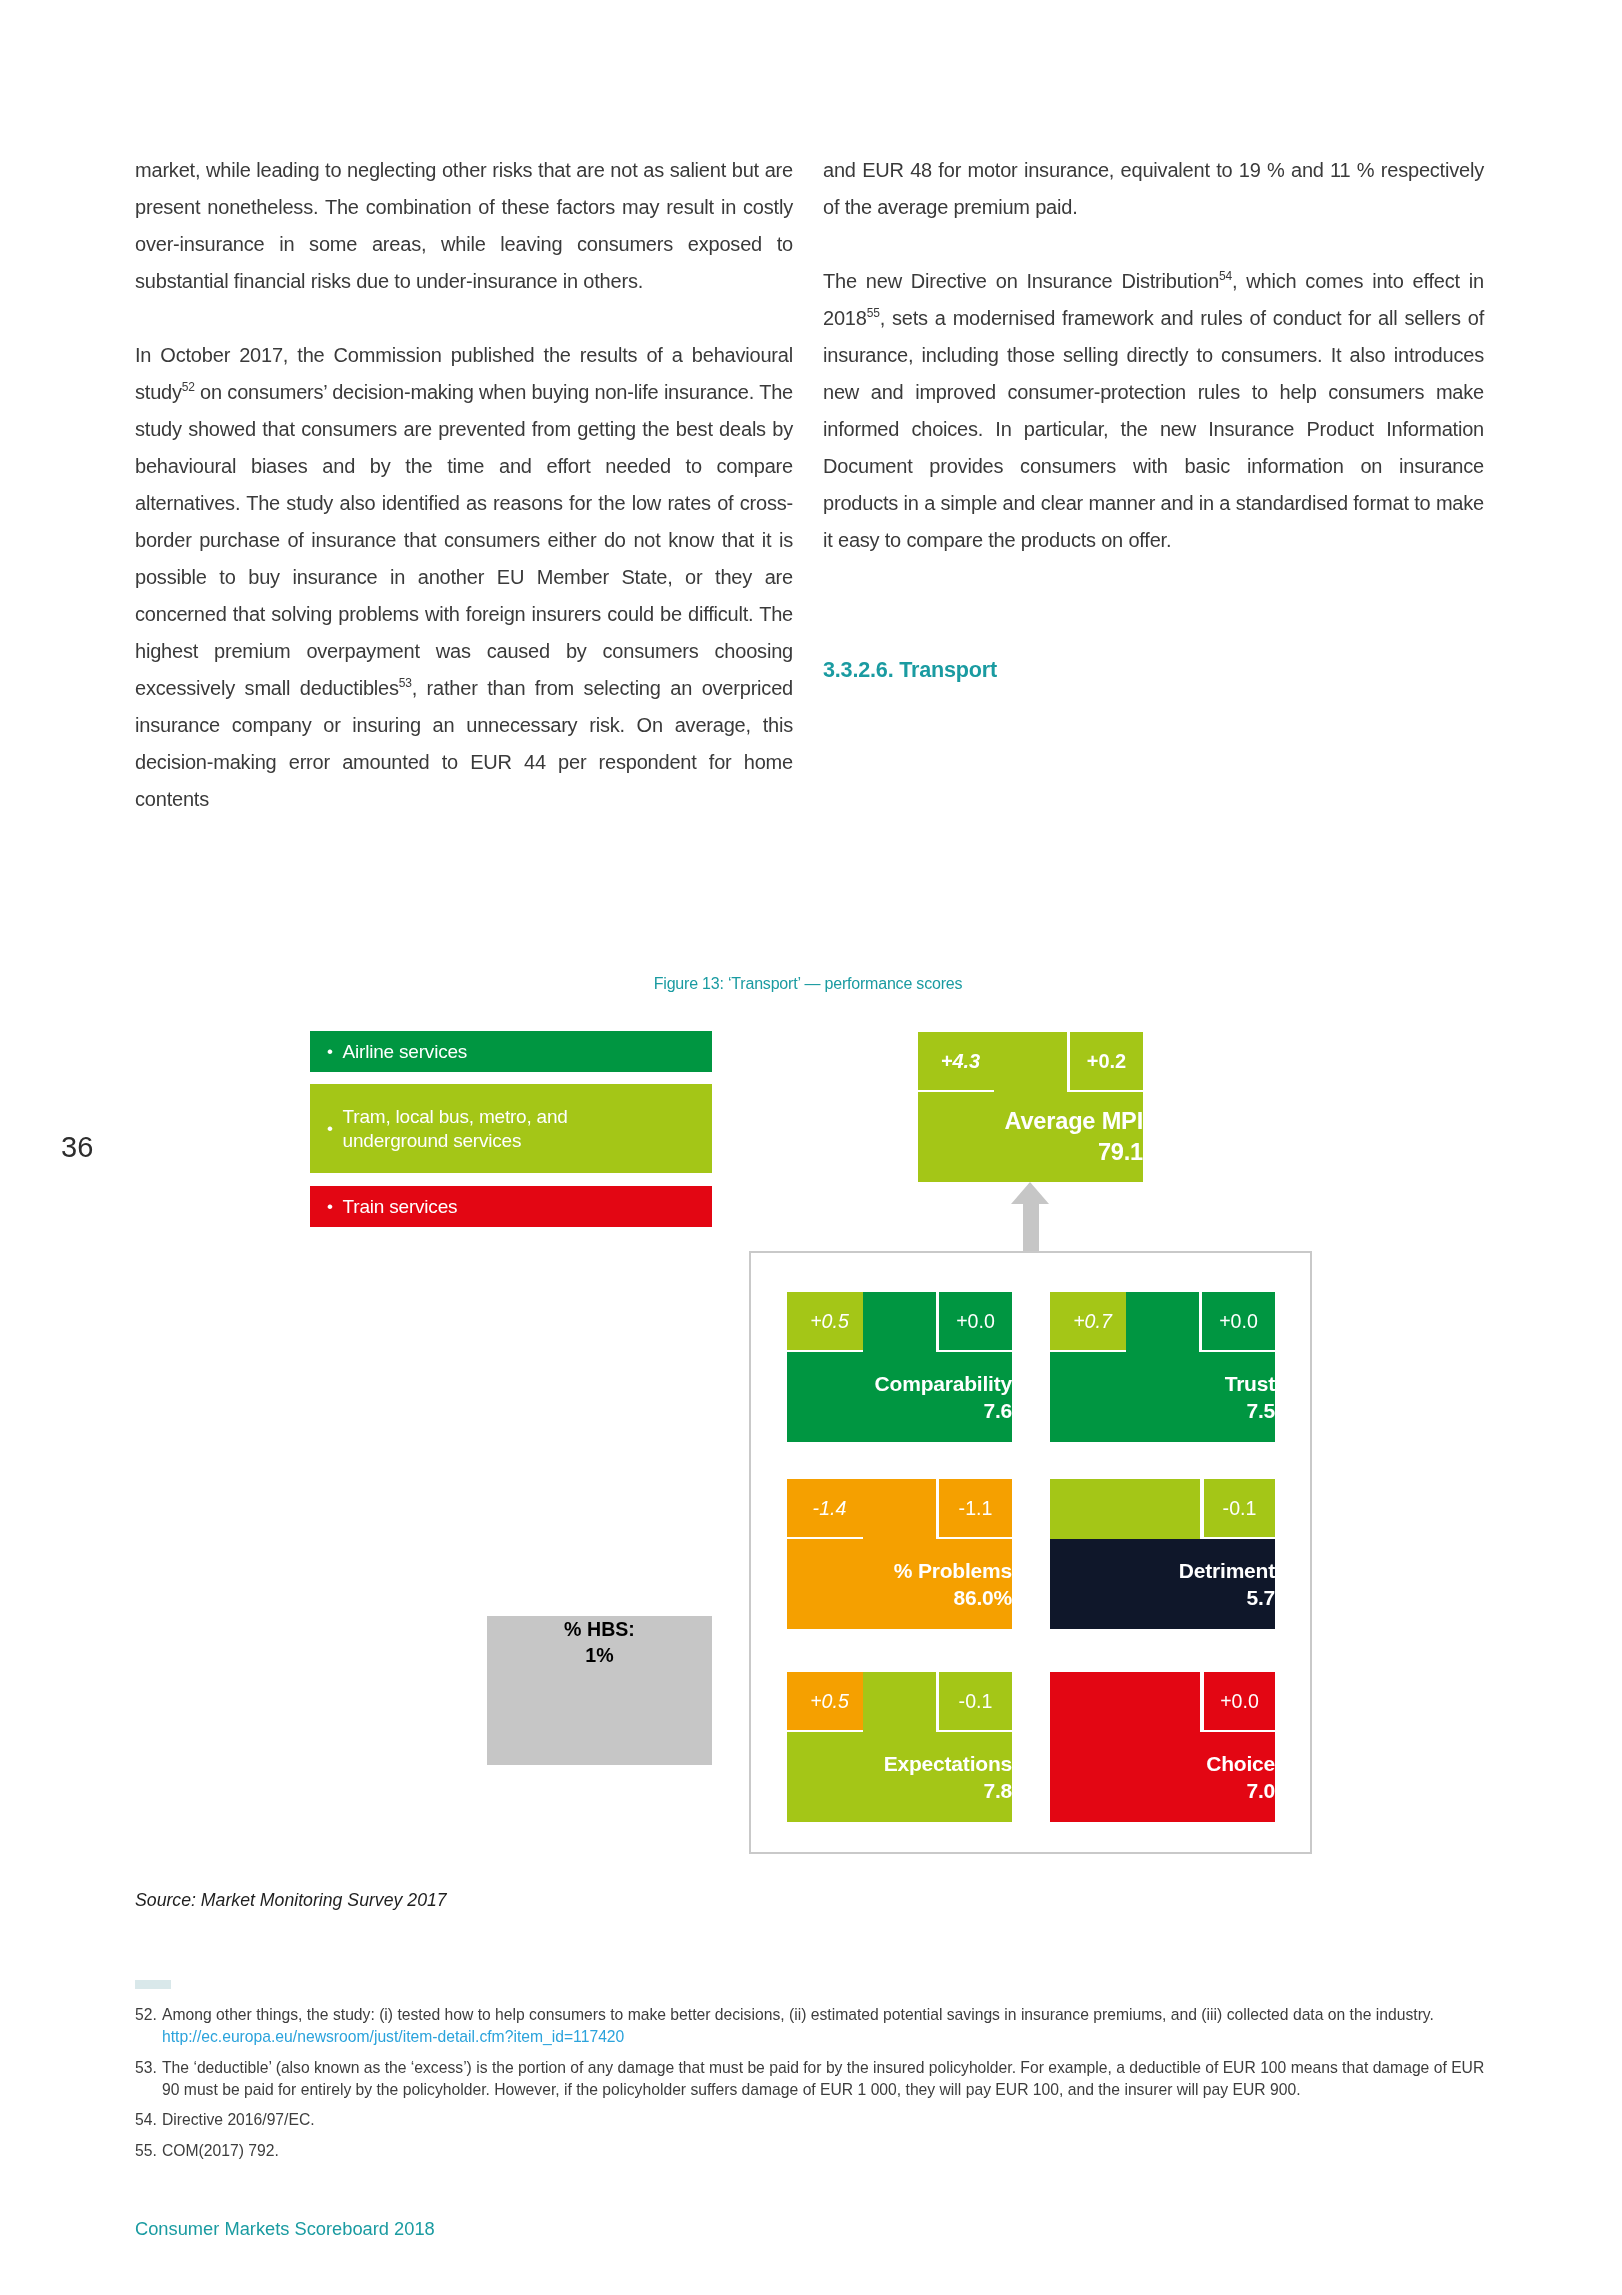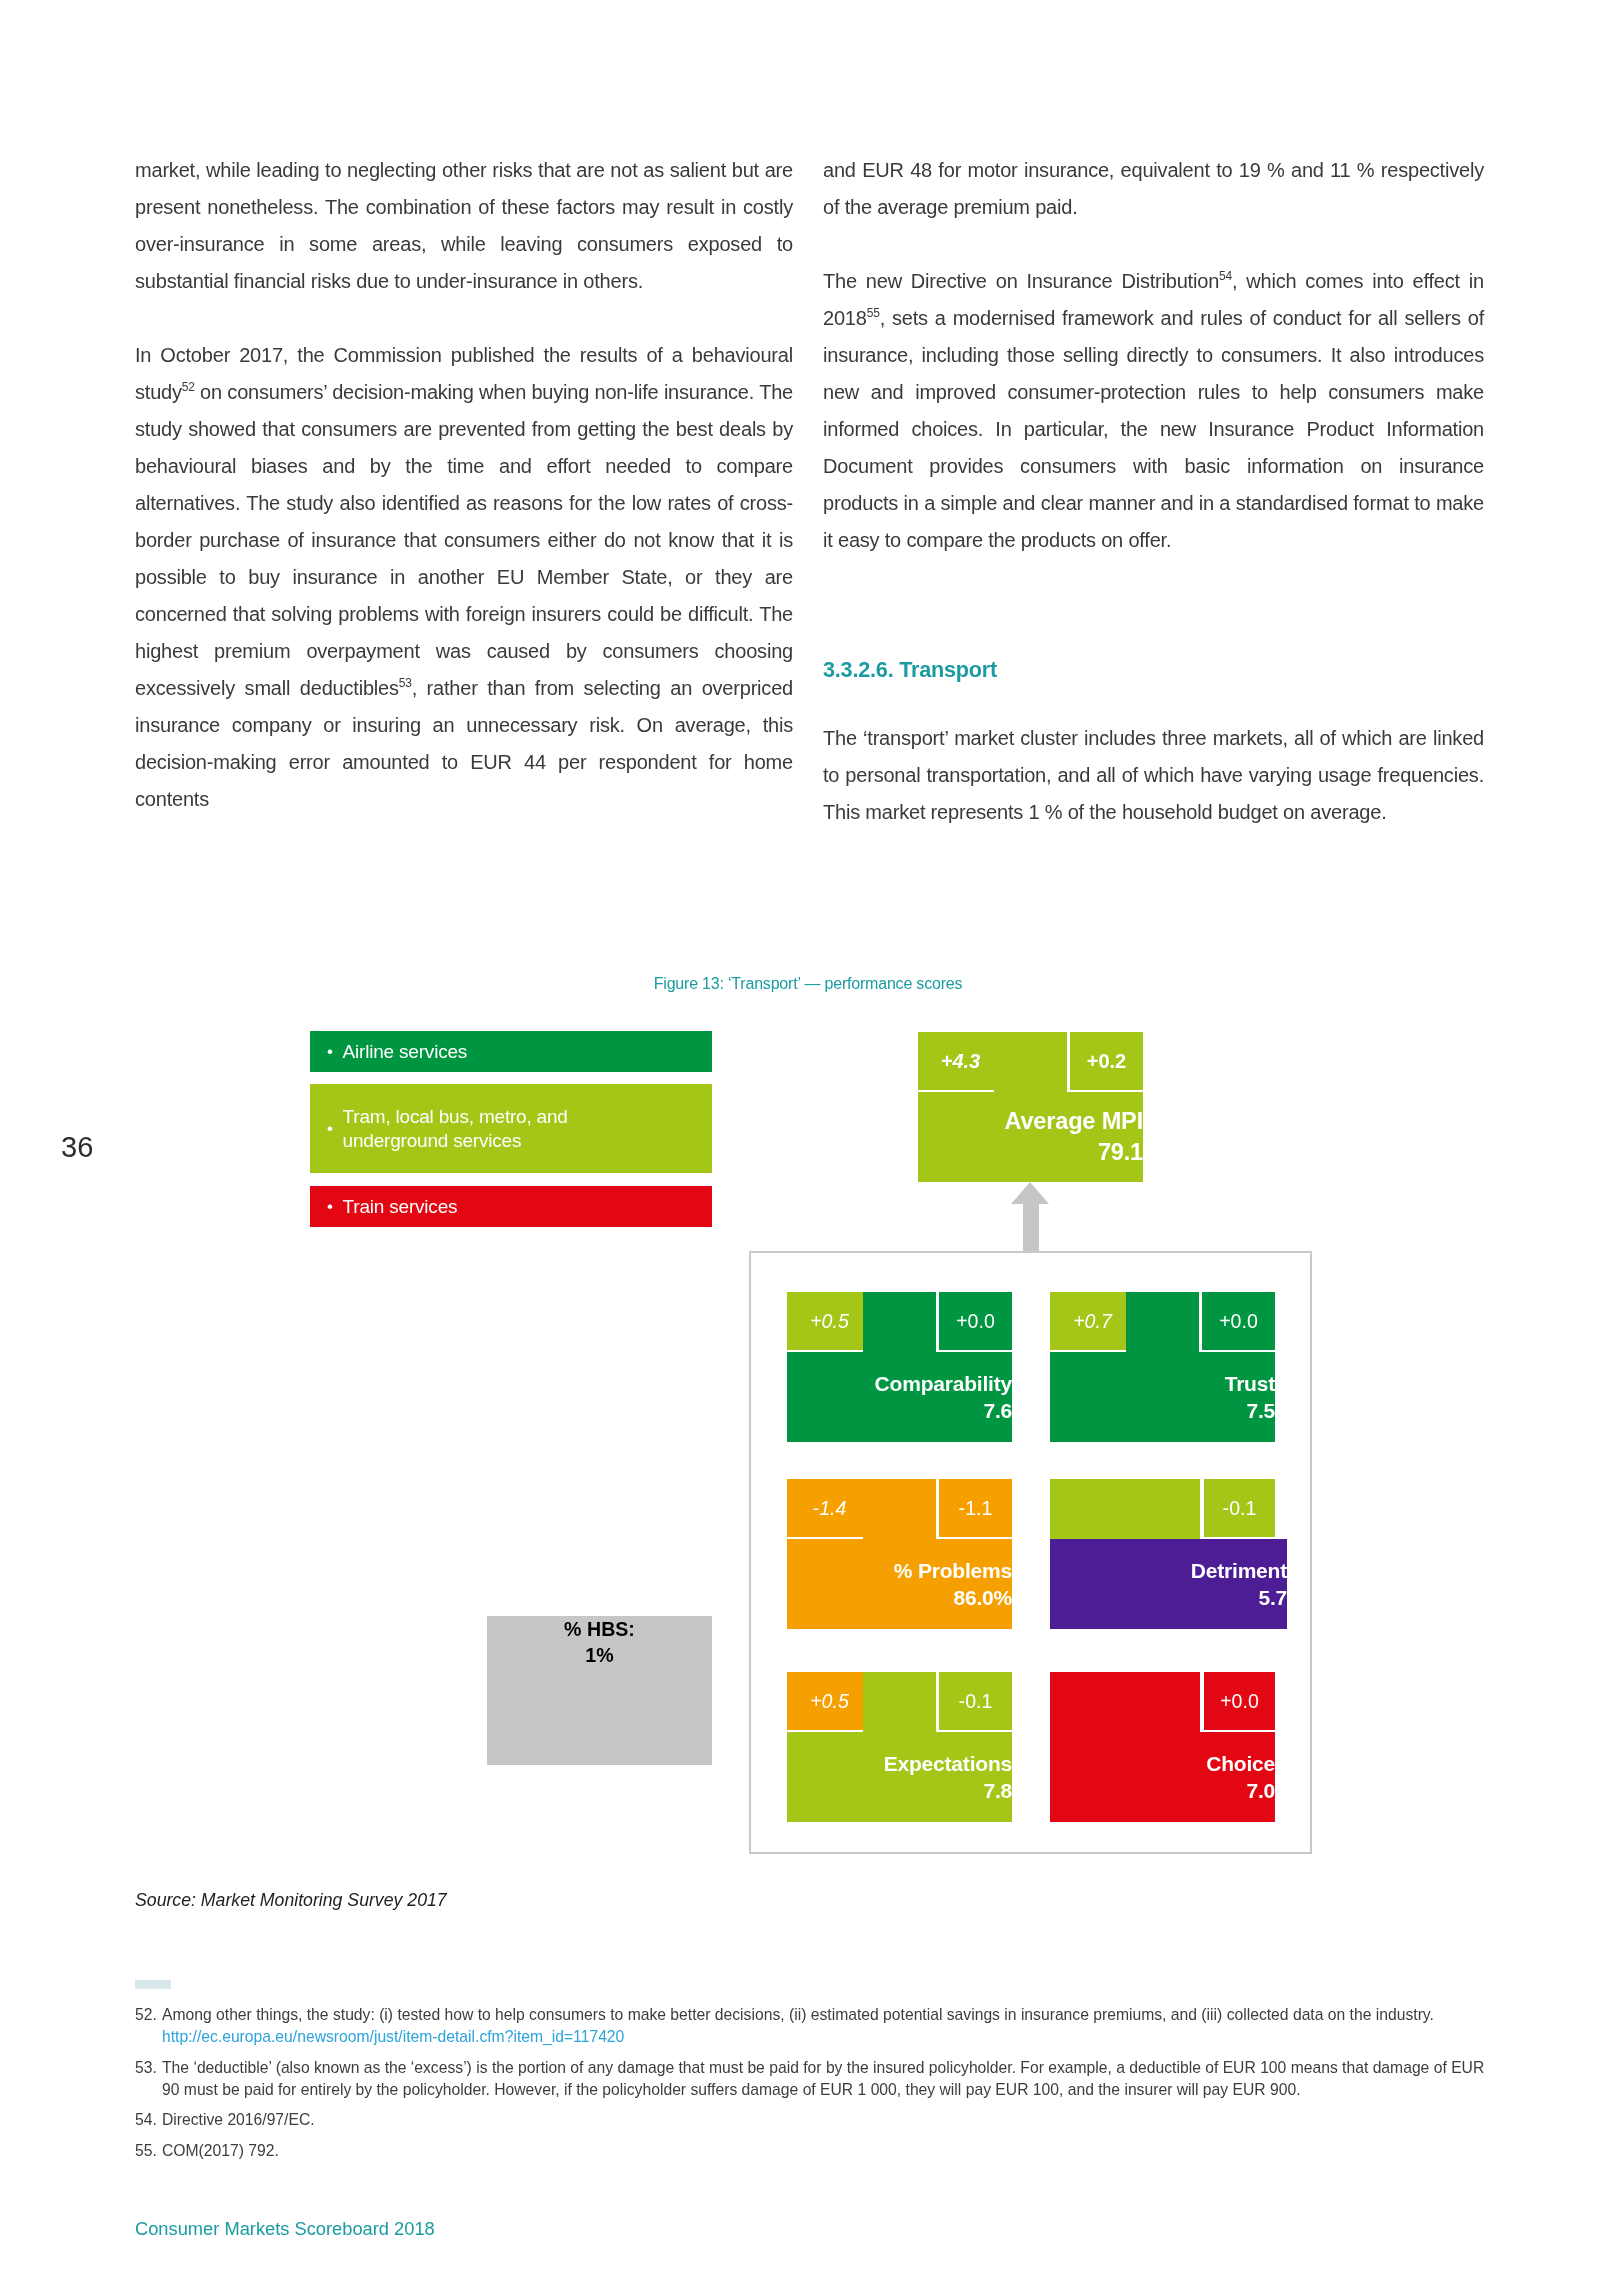--- a/index.html
+++ b/index.html
@@ -74,21 +74,20 @@
 
   <div class="col col-left">
     <p>market, while leading to neglecting other risks that are not as salient but are present nonetheless. The combination of these factors may result in costly over-insurance in some areas, while leaving consumers exposed to substantial financial risks due to under-insurance in others.</p>
     <p><span>In October 2017, the Commission published the results of a behavioural study</span><sup>52</sup><span> on consumers’ decision-making when buying non-life insurance. The study showed that consumers are prevented from getting the best deals by behavioural biases and by the time and effort needed to compare alternatives. The study also identified as reasons for the low rates of cross-border purchase of insurance that consumers either do not know that it is possible to buy insurance in another EU Member State, or they are concerned that solving problems with foreign insurers could be difficult. The highest premium overpayment was caused by consumers choosing excessively small deductibles</span><sup>53</sup><span>, rather than from selecting an overpriced insurance company or insuring an unnecessary risk. On average, this decision-making error amounted to EUR 44 per respondent for home contents</span></p>
   </div>
 
   <div class="col col-right">
     <p>and EUR 48 for motor insurance, equivalent to 19 % and 11 % respectively of the average premium paid.</p>
     <p><span>The new Directive on Insurance Distribution</span><sup>54</sup><span>, which comes into effect in 2018</span><sup>55</sup><span>, sets a modernised framework and rules of conduct for all sellers of insurance, including those selling directly to consumers. It also introduces new and improved consumer-protection rules to help consumers make informed choices. In particular, the new Insurance Product Information Document provides consumers with basic information on insurance products in a simple and clear manner and in a standardised format to make it easy to compare the products on offer.</span></p>
     <h3 class="section-heading">3.3.2.6. Transport</h3>
-    <p class="p3">The ‘transport’ market cluster includes three markets, all of which are linked to personal transportation, and all of which have varying usage frequencies. This market represents 1 % of the household budget on average.</p>
   </div>
 
   <div class="page-number">36</div>
 
   <div class="fig-title">Figure 13: ‘Transport’ — performance scores</div>
 
   <div id="legend">
       <div class="legend-item legend-airline" style="background: rgb(0, 150, 65);">
         <span class="bullet">•</span>
         <span class="lg-label">Airline services</span>
@@ -150,21 +149,21 @@
         <div class="main" style="background: rgb(245, 160, 0);">
           <div class="main-inner">
             <span>% Problems</span>
             <span>86.0%</span>
           </div>
         </div>
       </div>
       <div class="blk" style="left: 1050px; top: 1479px;">
         <div class="bigtop" style="background: rgb(164, 198, 23);"></div>
         <div class="sm-right-b sm-val" style="background: rgb(164, 198, 23);">-0.1</div>
-        <div class="main" style="background: #4c1d95; padding-left: 12px;">
+        <div class="main" style="background: #0f172a;">
           <div class="main-inner">
             <span>Detriment</span>
             <span>5.7</span>
           </div>
         </div>
       </div>
       <div class="blk" style="left: 787px; top: 1672px;">
         <div class="sm-left sm-val it" style="background: rgb(245, 160, 0);">+0.5</div>
         <div class="tab" style="background: rgb(164, 198, 23);"></div>
         <div class="sm-right sm-val" style="background: rgb(164, 198, 23);">-0.1</div>

